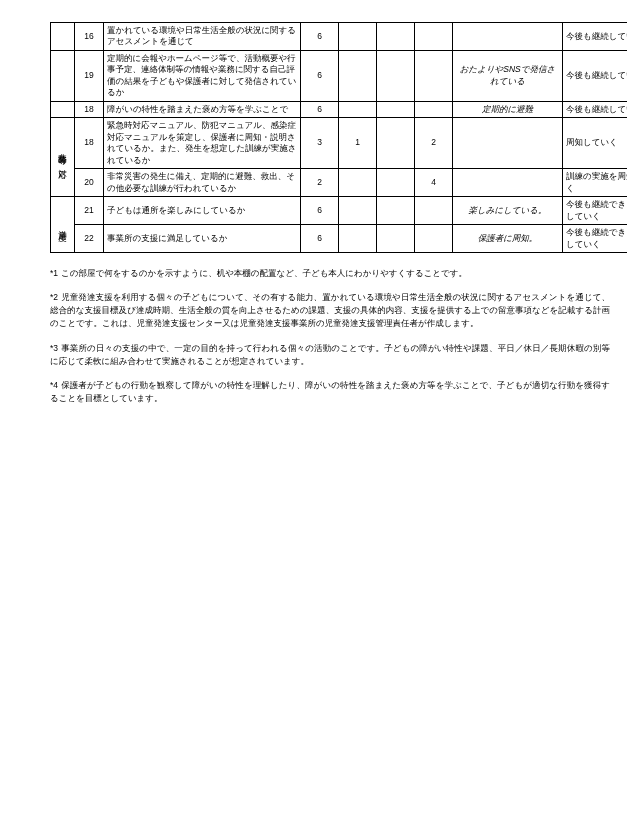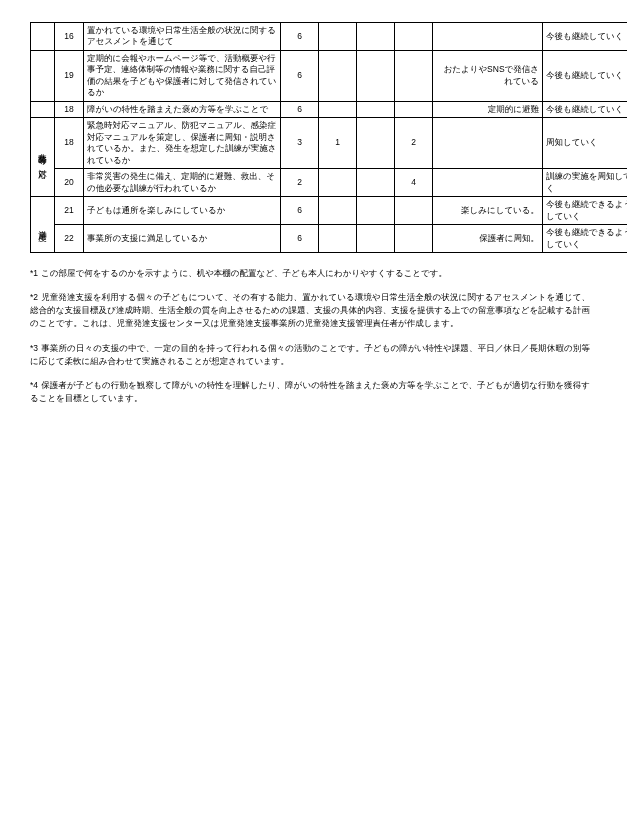--- a/index.html
+++ b/index.html
@@ -12,21 +12,21 @@
     height: 835px;
     font-family: "Liberation Sans", sans-serif;
     color: #000000;
     position: relative;
   }
   .page {
     position: relative;
     width: 627px;
     height: 835px;
     box-sizing: border-box;
-    padding: 22px 34px 0 30px;
+    padding: 22px 34px 0 50px;
   }
   table.assessment {
     border-collapse: collapse;
     width: 560px;
     table-layout: fixed;
   }
   table.assessment td {
     border: 1px solid #000000;
     font-size: 8.5px;
     line-height: 1.35;
@@ -57,22 +57,23 @@
     width: 190px;
     text-align: left;
   }
   td.sc {
     width: 31px;
     text-align: center;
     font-size: 9px;
   }
   td.comment {
     width: 103px;
-    text-align: right;
+    text-align: center;
     font-size: 8.5px;
+    font-style: italic;
   }
   td.improve {
     width: 95px;
     text-align: left;
     font-size: 8.5px;
   }
   .notes {
     margin-top: 14px;
     width: 560px;
   }

